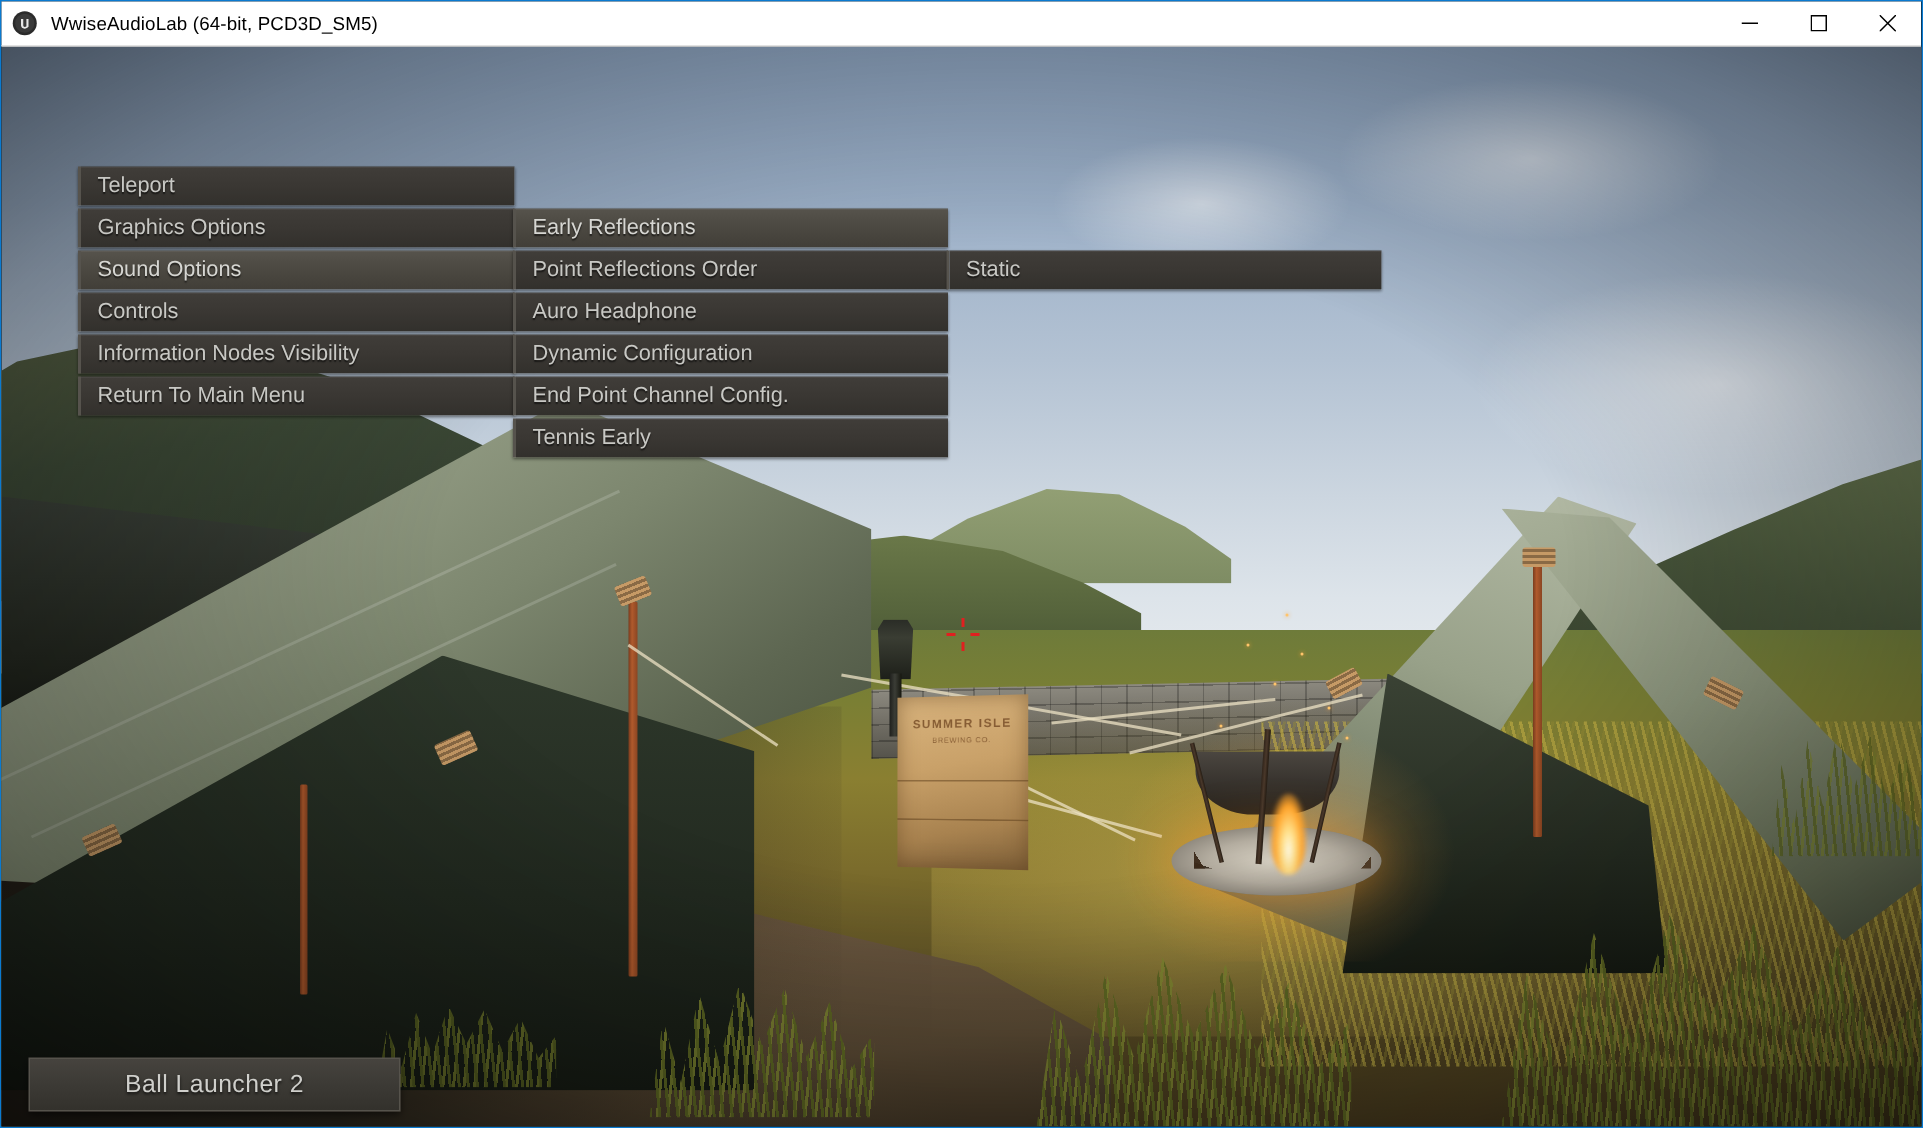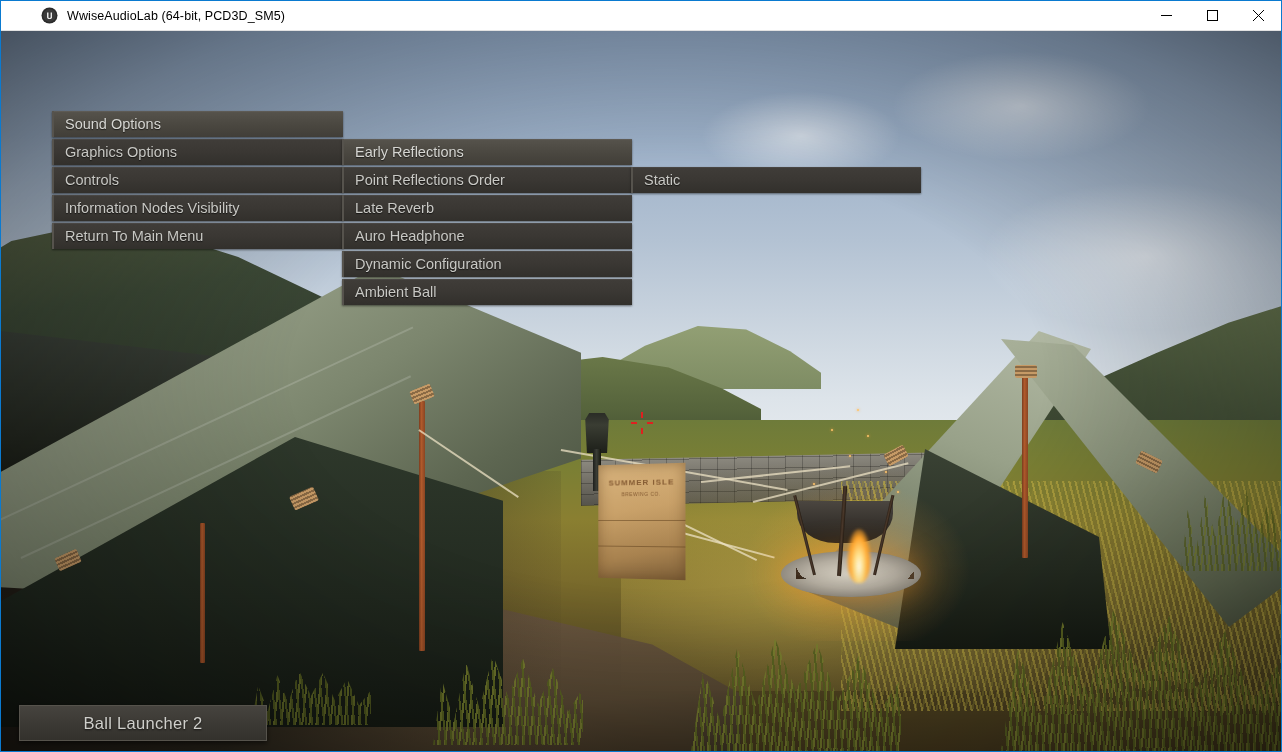--- a/index.html
+++ b/index.html
@@ -13,21 +13,21 @@
   }
 
   
   .titlebar {
     position:absolute; top:0; left:0; right:0; height:30px;
     background:#ffffff;
     display:flex; align-items:center;
     border-bottom:1px solid #e2e2e2;
     z-index:50;
   }
-  .title-left { display:flex; align-items:center; padding-left:7px; gap:9px; flex:1; min-width:0;margin-left:33px; }
+  .title-left { display:flex; align-items:center; padding-left:7px; gap:9px; flex:1; min-width:0; }
   .app-icon { width:17px; height:17px; flex:none; display:block; }
   .title-text {
     font-size:12.5px; color:#000; white-space:nowrap;
     letter-spacing:0.1px;
   }
   .win-controls { display:flex; height:30px; flex:none; }
   .win-btn {
     width:46px; height:30px; display:flex; align-items:center; justify-content:center;
     cursor:default;
   }
@@ -410,34 +410,35 @@
     <div class="vignette"></div>
 
     <div class="crosshair">
       <i class="ch-t"></i>
         <i class="ch-b"></i>
         <i class="ch-l"></i>
         <i class="ch-r"></i>
     </div>
 
     <div class="menu-col" id="menu-col-1">
+        <div class="menu-item">Teleport</div>
+        <div class="menu-item">Graphics Options</div>
         <div class="menu-item selected">Sound Options</div>
-        <div class="menu-item">Graphics Options</div>
         <div class="menu-item">Controls</div>
         <div class="menu-item">Information Nodes Visibility</div>
         <div class="menu-item">Return To Main Menu</div>
       </div>
 
     <div class="menu-col" id="menu-col-2">
         <div class="menu-item selected">Early Reflections</div>
         <div class="menu-item">Point Reflections Order</div>
-        <div class="menu-item">Late Reverb</div>
         <div class="menu-item">Auro Headphone</div>
         <div class="menu-item">Dynamic Configuration</div>
-        <div class="menu-item">Ambient Ball</div>
+        <div class="menu-item">End Point Channel Config.</div>
+        <div class="menu-item">Tennis Early</div>
       </div>
 
     <div class="menu-col" id="menu-col-3">
         <div class="menu-item">Static</div>
       </div>
 
     <div class="hud-label">Ball Launcher 2</div>
 
   </div>
 </div>

